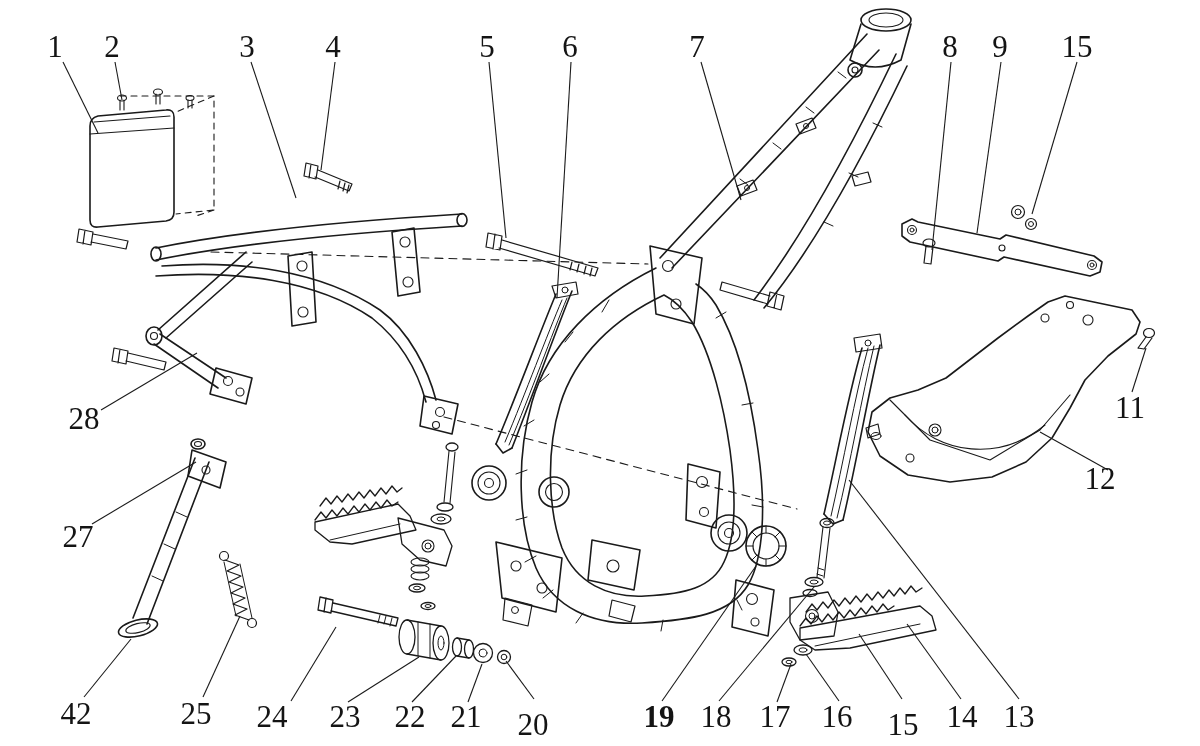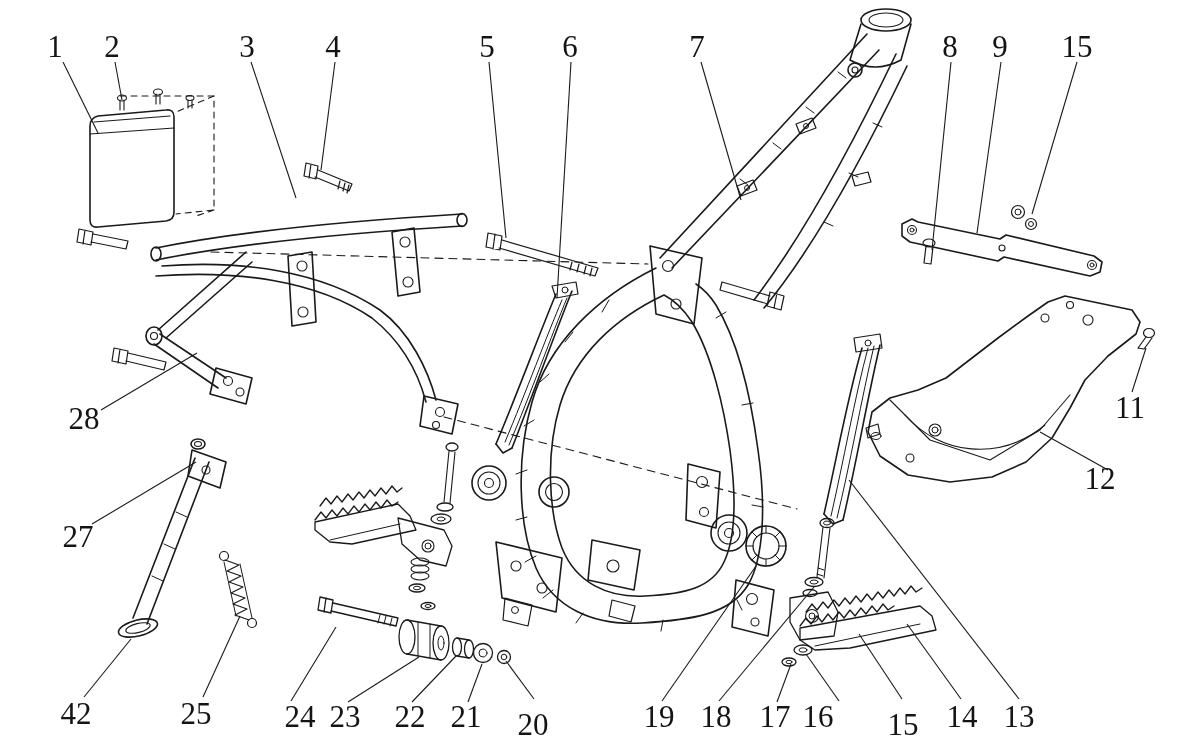--- a/index.html
+++ b/index.html
@@ -318,28 +318,28 @@
       <div class="callout-number" style="left: 570px; top: 46px;">6</div>
       <div class="callout-number" style="left: 697px; top: 46px;">7</div>
       <div class="callout-number" style="left: 950px; top: 46px;">8</div>
       <div class="callout-number" style="left: 1000px; top: 46px;">9</div>
       <div class="callout-number" style="left: 1077px; top: 46px;">15</div>
       <div class="callout-number" style="left: 1130px; top: 407px;">11</div>
       <div class="callout-number" style="left: 1080px; top: 478px; margin-left: 20px;">12</div>
       <div class="callout-number" style="left: 1019px; top: 716px;">13</div>
       <div class="callout-number" style="left: 962px; top: 716px;">14</div>
       <div class="callout-number" style="left: 903px; top: 716px; margin-top: 8px;">15</div>
-      <div class="callout-number" style="left: 818px; top: 716px; font-family: Liberation Serif, serif;">16</div>
+      <div class="callout-number" style="left: 837px; top: 716px; font-family: Liberation Serif, serif;">16</div>
       <div class="callout-number" style="left: 775px; top: 716px;">17</div>
       <div class="callout-number" style="left: 716px; top: 716px;">18</div>
-      <div class="callout-number" style="left: 659px; top: 716px;">19</div>
+      <div class="callout-number" style="left: 659px; top: 716px; font-weight: bold;">19</div>
       <div class="callout-number" style="left: 533px; top: 716px; margin-top: 8px;">20</div>
       <div class="callout-number" style="left: 466px; top: 716px;">21</div>
       <div class="callout-number" style="left: 410px; top: 716px;">22</div>
       <div class="callout-number" style="left: 345px; top: 716px;">23</div>
-      <div class="callout-number" style="left: 300px; top: 716px;">24</div>
+      <div class="callout-number" style="left: 272px; top: 716px;">24</div>
       <div class="callout-number" style="left: 196px; top: 713px;">25</div>
       <div class="callout-number" style="left: 76px; top: 713px;">42</div>
       <div class="callout-number" style="left: 78px; top: 536px;">27</div>
       <div class="callout-number" style="left: 84px; top: 418px;">28</div>
     </div>
 
 </div>
 
 </body></html>

